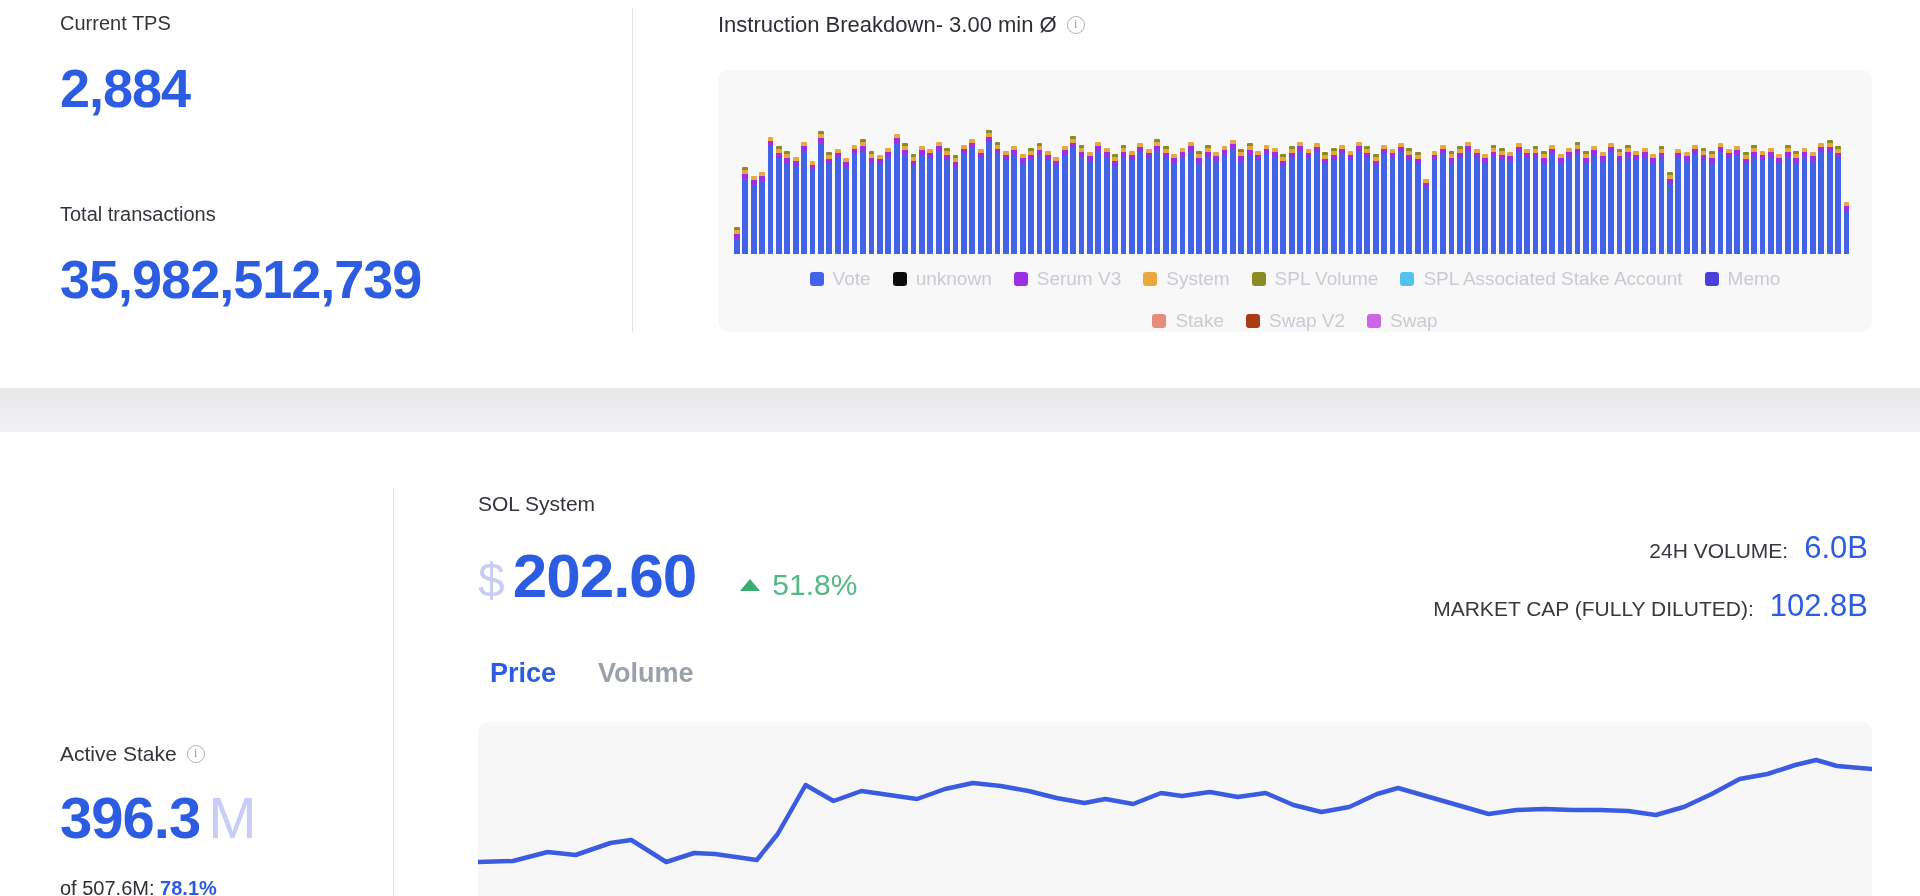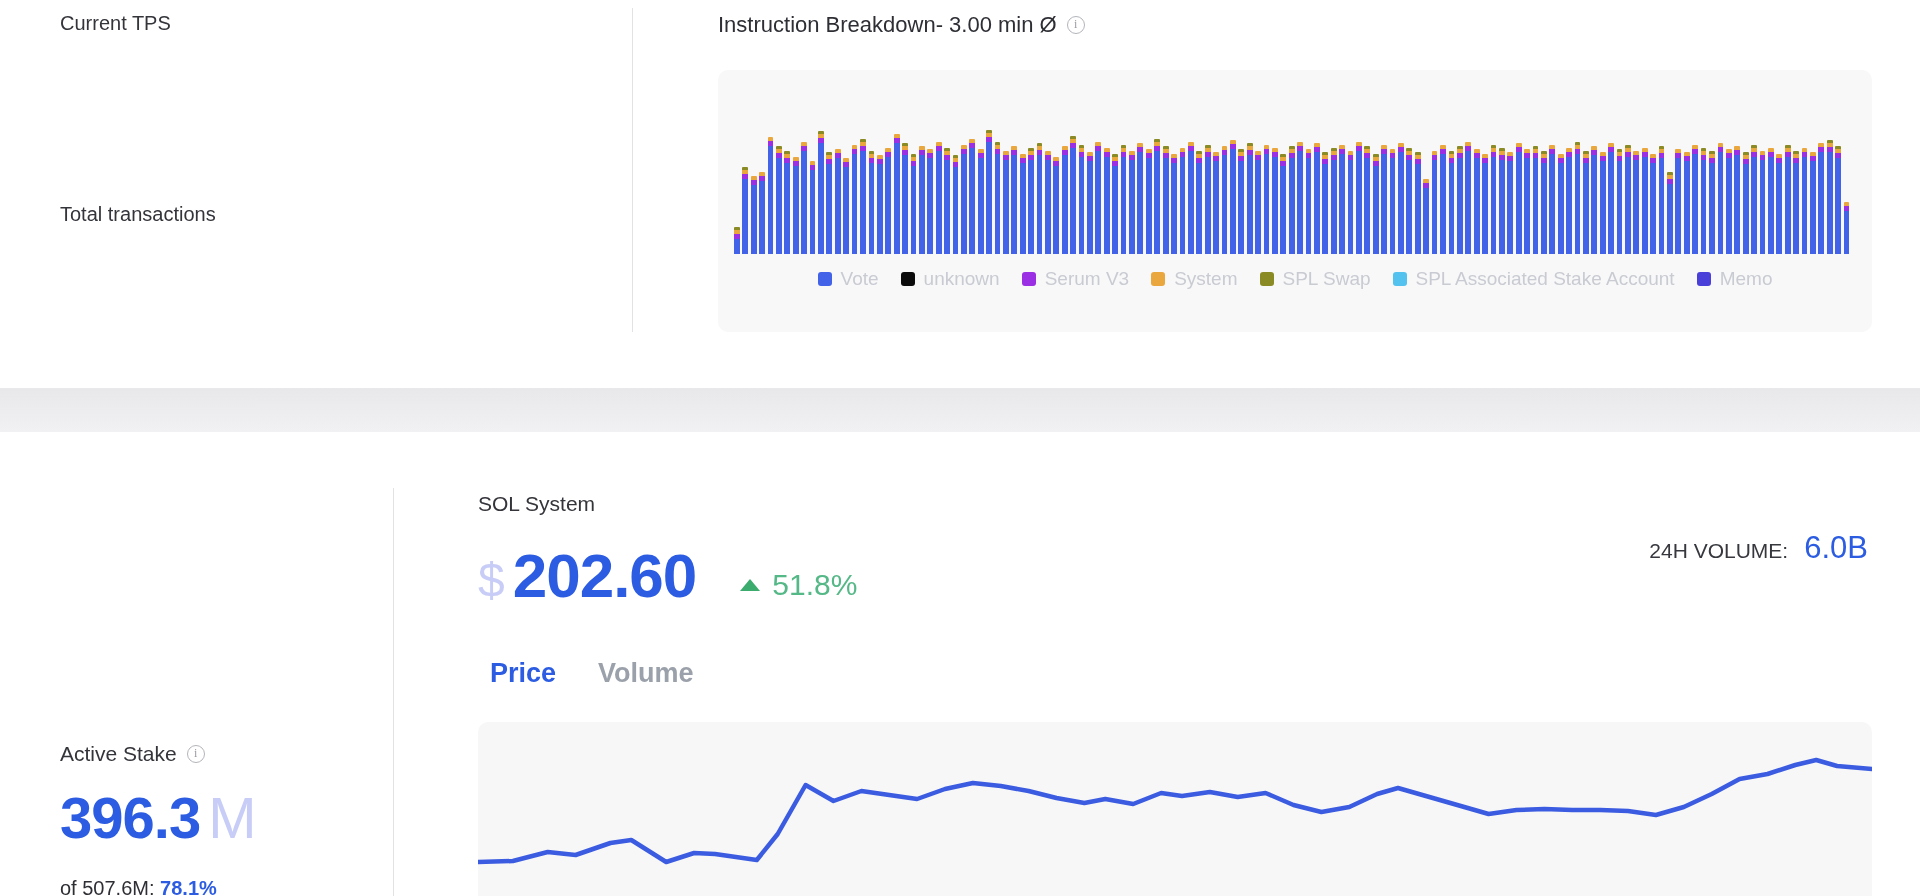--- a/index.html
+++ b/index.html
@@ -76,24 +76,26 @@
     background: #f7f7f8; border-radius: 10px 10px 0 0; }
   .price-panel svg { display: block; width: 100%; height: 176px; }
 </style>
 </head>
 <body>
 
 <section class="top-card">
 
   <div class="tps">
     <div class="metric-label">Current TPS</div>
+    <div class="metric-value">2,884</div>
   </div>
 
   <div class="totaltx">
     <div class="metric-label">Total transactions</div>
+    <div class="metric-value">35,982,512,739</div>
   </div>
 
   <div class="vdivider-top"></div>
 
   <div class="ix-title-row">
     <span class="ix-title">Instruction Breakdown- 3.00 min Ø</span>
     <span class="info-icon">i</span>
   </div>
 
   <div class="ix-panel">
@@ -831,29 +833,43 @@
           <span class="legend-item">
             <span class="legend-swatch" style="background: rgb(155, 47, 227);"></span>
             <span class="legend-label">Serum V3</span>
           </span>
           <span class="legend-item">
             <span class="legend-swatch" style="background: rgb(234, 167, 62);"></span>
             <span class="legend-label">System</span>
           </span>
           <span class="legend-item">
             <span class="legend-swatch" style="background: rgb(139, 139, 37);"></span>
-            <span class="legend-label">SPL Swap</span>
+            <span class="legend-label">SPL Volume</span>
           </span>
           <span class="legend-item">
             <span class="legend-swatch" style="background: rgb(84, 194, 238);"></span>
             <span class="legend-label">SPL Associated Stake Account</span>
           </span>
           <span class="legend-item">
             <span class="legend-swatch" style="background: rgb(74, 63, 216);"></span>
             <span class="legend-label">Memo</span>
+          </span>
+        </div>
+        <div class="legend-row">
+          <span class="legend-item">
+            <span class="legend-swatch" style="background: rgb(231, 141, 125);"></span>
+            <span class="legend-label">Stake</span>
+          </span>
+          <span class="legend-item">
+            <span class="legend-swatch" style="background: rgb(171, 58, 22);"></span>
+            <span class="legend-label">Swap V2</span>
+          </span>
+          <span class="legend-item">
+            <span class="legend-swatch" style="background: rgb(203, 102, 230);"></span>
+            <span class="legend-label">Swap</span>
           </span>
         </div>
       </div>
   </div>
 </section>
 
 <div class="band"></div>
 
 <section class="bottom-card">
 
@@ -883,20 +899,24 @@
       <span class="up-triangle"></span>
       <span class="change-pct">51.8%</span>
     </span>
   </div>
 
   <div class="stats">
     <div class="stat-row">
       <span class="stat-label">24H VOLUME:</span>
       <span class="stat-value">6.0B</span>
     </div>
+    <div class="stat-row">
+      <span class="stat-label">MARKET CAP (FULLY DILUTED):</span>
+      <span class="stat-value">102.8B</span>
+    </div>
   </div>
 
   <div class="tabs">
     <span class="tab active">Price</span>
     <span class="tab inactive">Volume</span>
   </div>
 
   <div class="price-panel">
     <svg id="price-line-svg" viewBox="0 0 1394 176" preserveAspectRatio="none">
         <polyline points="0.0,140 34.9,139 69.7,130 97.6,133 132.4,121 153.3,118 188.2,140 216.1,131 237.0,132 278.8,138 299.7,112 327.6,63 355.5,79 383.4,69 411.2,73 439.1,77 467.0,67 494.9,61 522.8,64 550.6,69 578.5,76 606.4,81 627.3,77 655.2,82 683.1,71 704.0,74 731.9,70 759.7,75 787.6,71 815.5,83 843.4,90 871.3,85 899.1,72 920.0,66 947.9,74 982.8,84 1010.6,92 1038.5,88 1066.4,87 1094.3,88 1122.2,88 1150.0,89 1177.9,93 1205.8,85 1233.7,72 1261.6,57 1289.5,52 1317.3,43 1338.2,38 1359.1,44 1394.0,47" fill="none" stroke="#3b5ce0" stroke-width="4.5" stroke-linejoin="round" stroke-linecap="round"></polyline>

